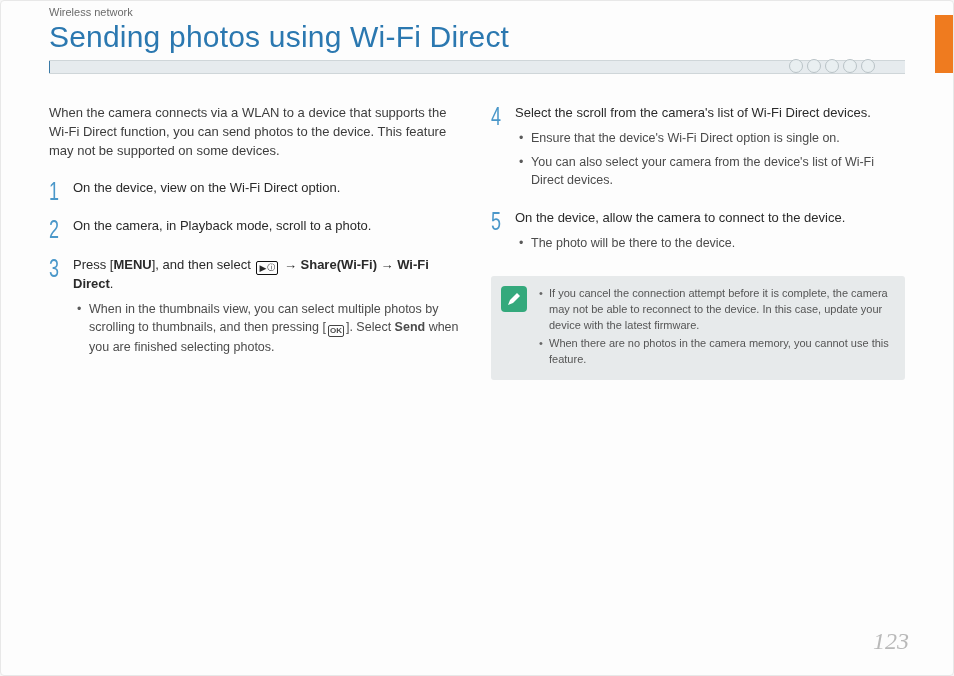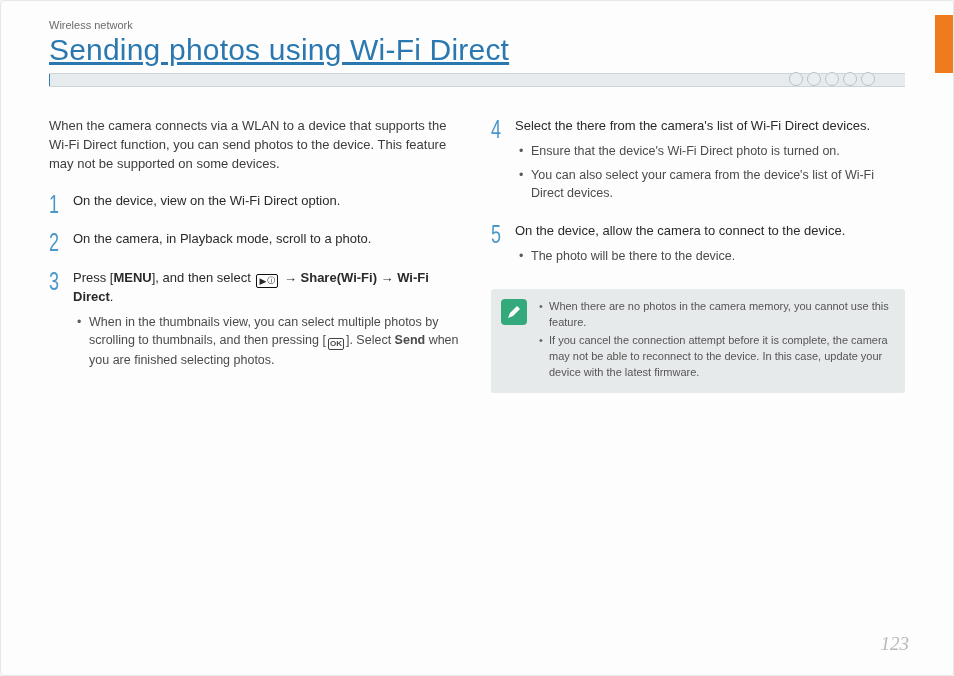--- a/index.html
+++ b/index.html
@@ -1,31 +1,30 @@
 <!DOCTYPE html>
 <html><head>
 <meta charset="utf-8">
 <style>
   * { box-sizing: border-box; margin: 0; padding: 0; }
   html, body { width: 954px; height: 676px; font-family: Arial, Helvetica, sans-serif; background: #f6f6f6; }
   .page {
     position: relative;
     width: 954px; height: 676px;
-    padding: 18px 48px 30px 48px;
+    padding: 5px 48px 30px 48px;
     background: #fdfdfd;
     border: 1px solid #e8e8e8;
     border-radius: 4px;
   }
   .breadcrumb { font-size: 11px; color: #6b6b6b; margin-bottom: 2px; }
   .title {
     font-size: 30px;
     font-weight: 400;
     color: #2b78b0;
     letter-spacing: 0.2px;
-    text-decoration: underline;
   }
   .title-rule-wrap { margin-top: 6px; height: 18px; position: relative; }
   .title-rule {
     height: 14px;
     background: linear-gradient(90deg, #3a7aa7 0px, #3a7aa7 1px, transparent 1px), #e9eef0;
     background-color: #e6ebee;
     border-top: 1px solid #cfd6d9;
     border-bottom: 1px solid #cfd6d9;
     position: relative;
   }
@@ -77,21 +76,21 @@
   .note-icon {
     width: 26px; height: 26px; border-radius: 4px; background: #34a97c;
     display: flex; align-items: center; justify-content: center; flex-shrink: 0;
   }
   .note-list { list-style: none; font-size: 11px; color: #555; line-height: 1.45; }
   .note-list li { position: relative; padding-left: 10px; margin-bottom: 2px; }
   .note-list li::before { content: "•"; position: absolute; left: 0; color: #666; }
   .page-num {
     position: absolute; right: 44px; bottom: 20px;
     font-family: Georgia, 'Times New Roman', serif; font-style: italic;
-    font-size: 19px; color: #b9b9b9; margin-top: 36px;
+    font-size: 24px; color: #b9b9b9; margin-top: 36px;
   }
 </style>
 </head>
 <body>
 
 <div class="page">
   <div class="side-tab"></div>
 
   <div class="breadcrumb">Wireless network</div>
   <h1 class="title">Sending photos using Wi-Fi Direct</h1>
@@ -142,23 +141,23 @@
             </li>
           </ul>
         </div>
       </div>
     </div>
 
     <div class="col">
       <div class="step">
         <div class="step-num">4</div>
         <div class="step-body">
-          <div class="step-text">Select the there from the camera's list of Wi-Fi Direct devices.</div>
+          <div class="step-text">Select the scroll from the camera's list of Wi-Fi Direct devices.</div>
           <ul class="sub-list">
-            <li>Ensure that the device's Wi-Fi Direct photo is turned on.</li>
+            <li>Ensure that the device's Wi-Fi Direct option is single on.</li>
             <li>You can also select your camera from the device's list of Wi-Fi Direct devices.</li>
           </ul>
         </div>
       </div>
 
       <div class="step">
         <div class="step-num">5</div>
         <div class="step-body">
           <div class="step-text">On the device, allow the camera to connect to the device.</div>
           <ul class="sub-list">
@@ -167,21 +166,21 @@
         </div>
       </div>
 
       <div class="note-box">
         <div class="note-icon">
           <svg width="16" height="16" viewBox="0 0 16 16">
             <path d="M2 14 L4 9 L11 2 L14 5 L7 12 L2 14 Z" fill="#fff"></path>
           </svg>
         </div>
         <ul class="note-list">
+          <li>If you cancel the connection attempt before it is complete, the camera may not be able to reconnect to the device. In this case, update your device with the latest firmware.</li>
           <li>When there are no photos in the camera memory, you cannot use this feature.</li>
-          <li>If you cancel the connection attempt before it is complete, the camera may not be able to reconnect to the device. In this case, update your device with the latest firmware.</li>
         </ul>
       </div>
     </div>
   </div>
 
   <div class="page-num">123</div>
 </div>
 
 </body></html>

